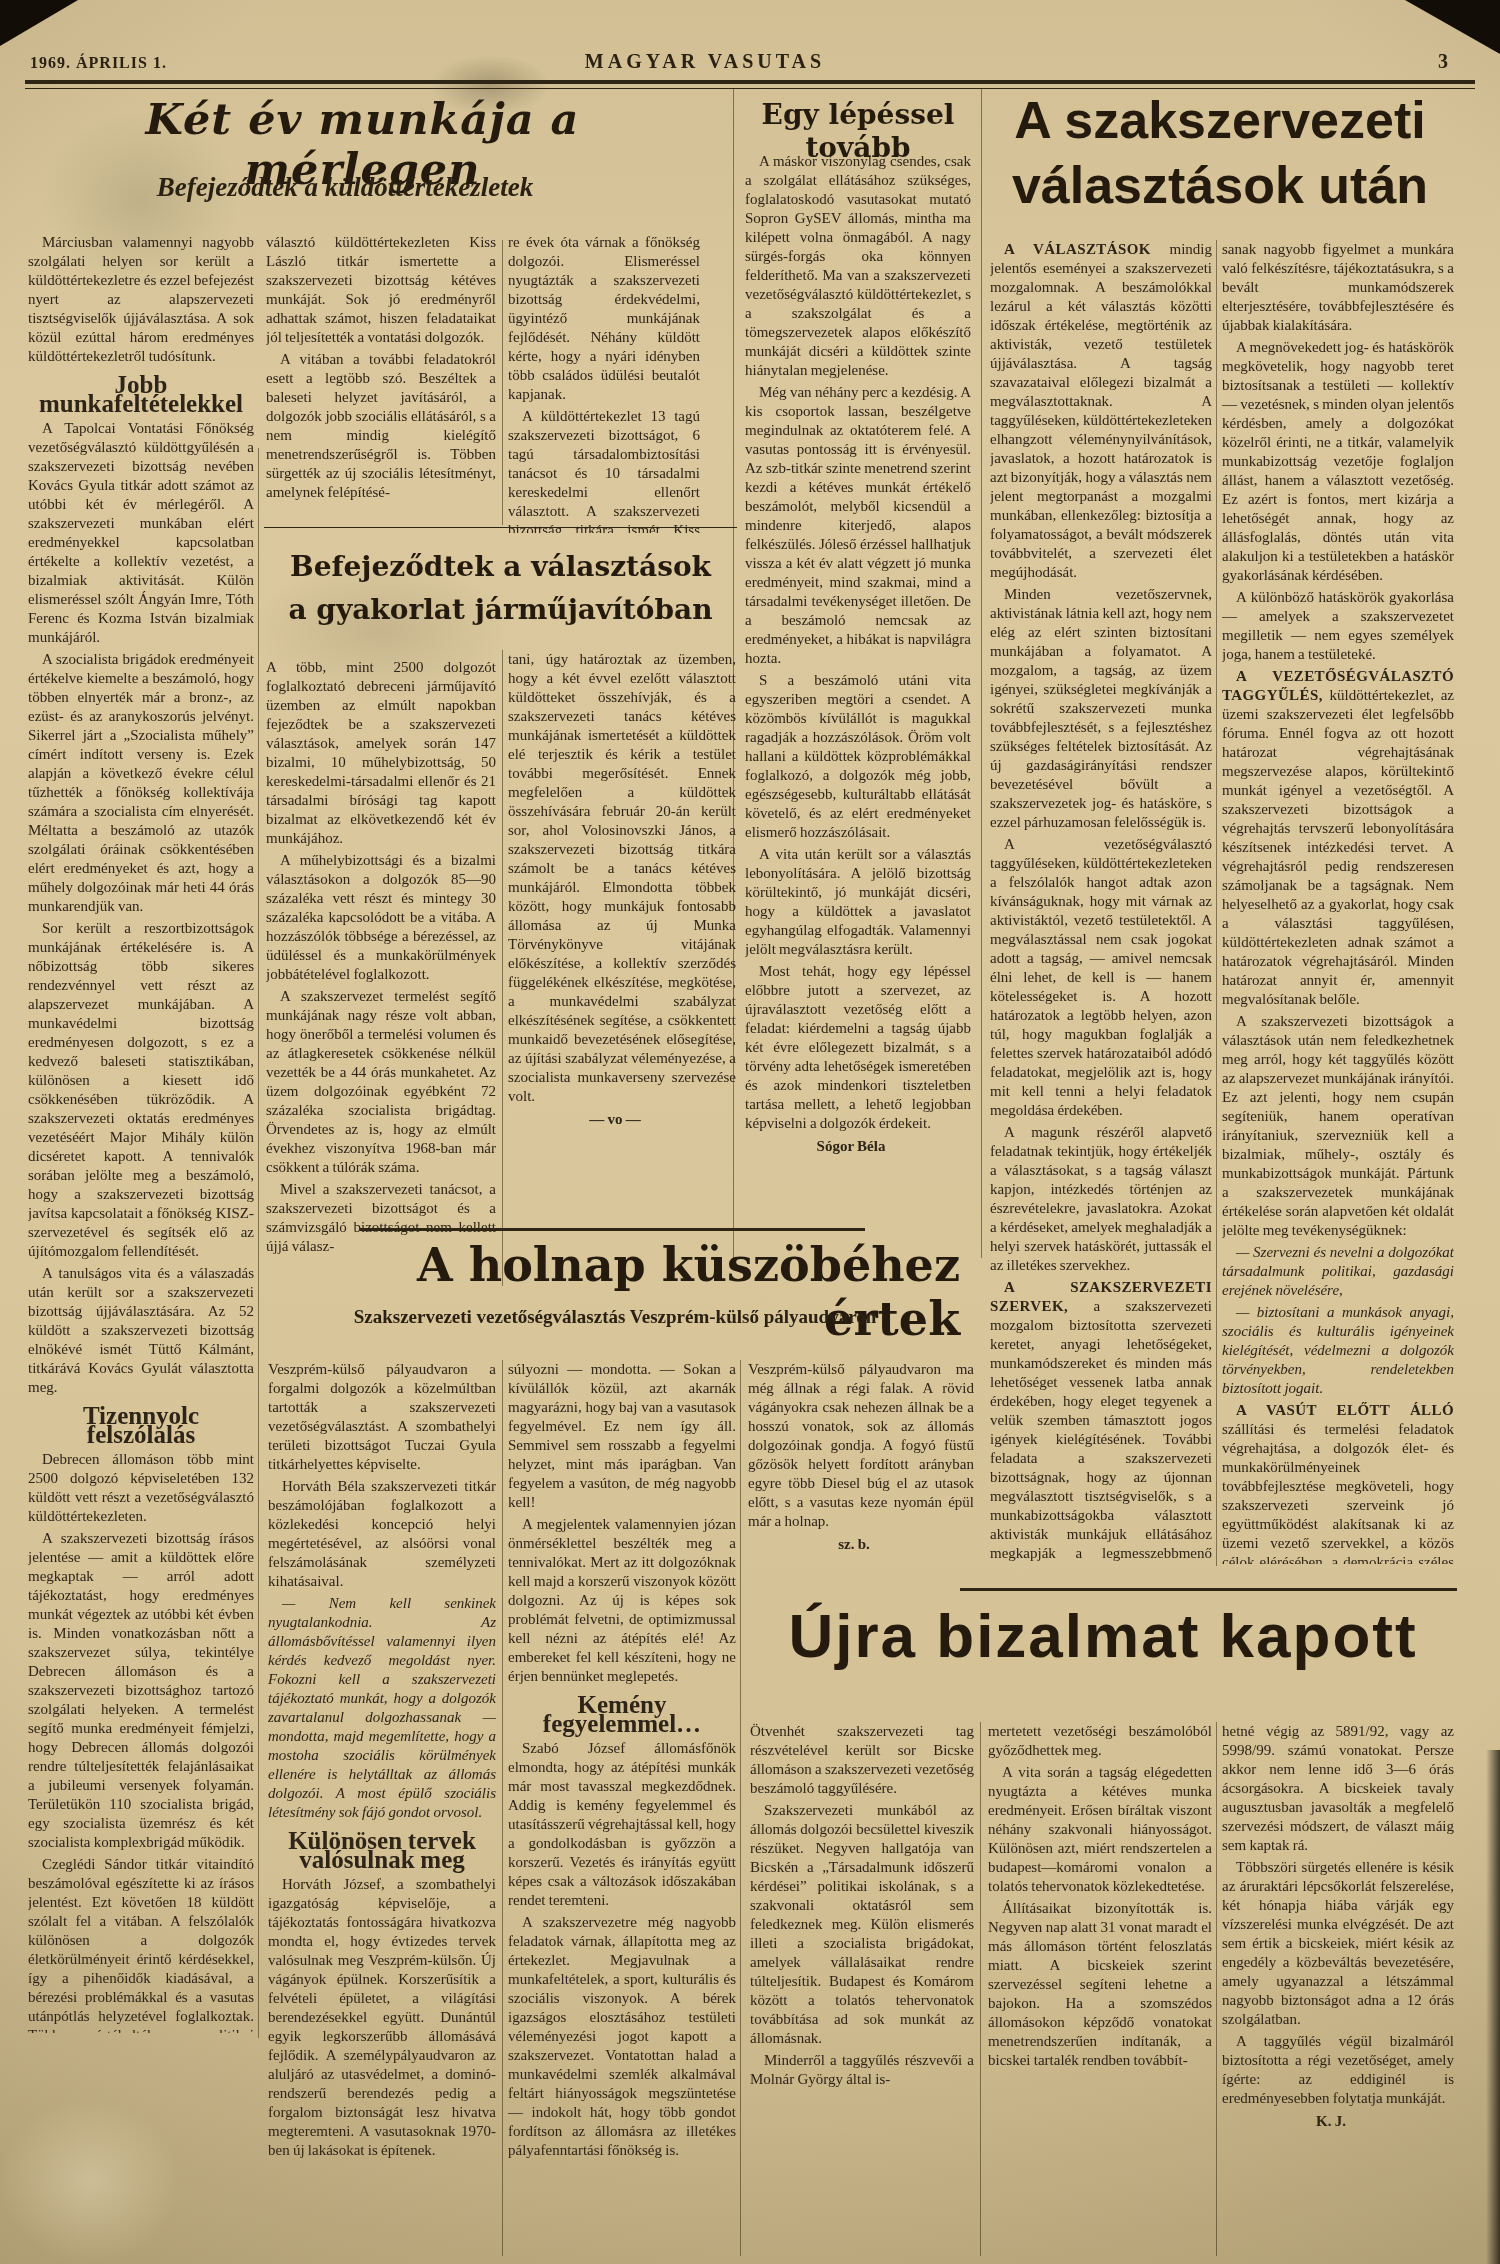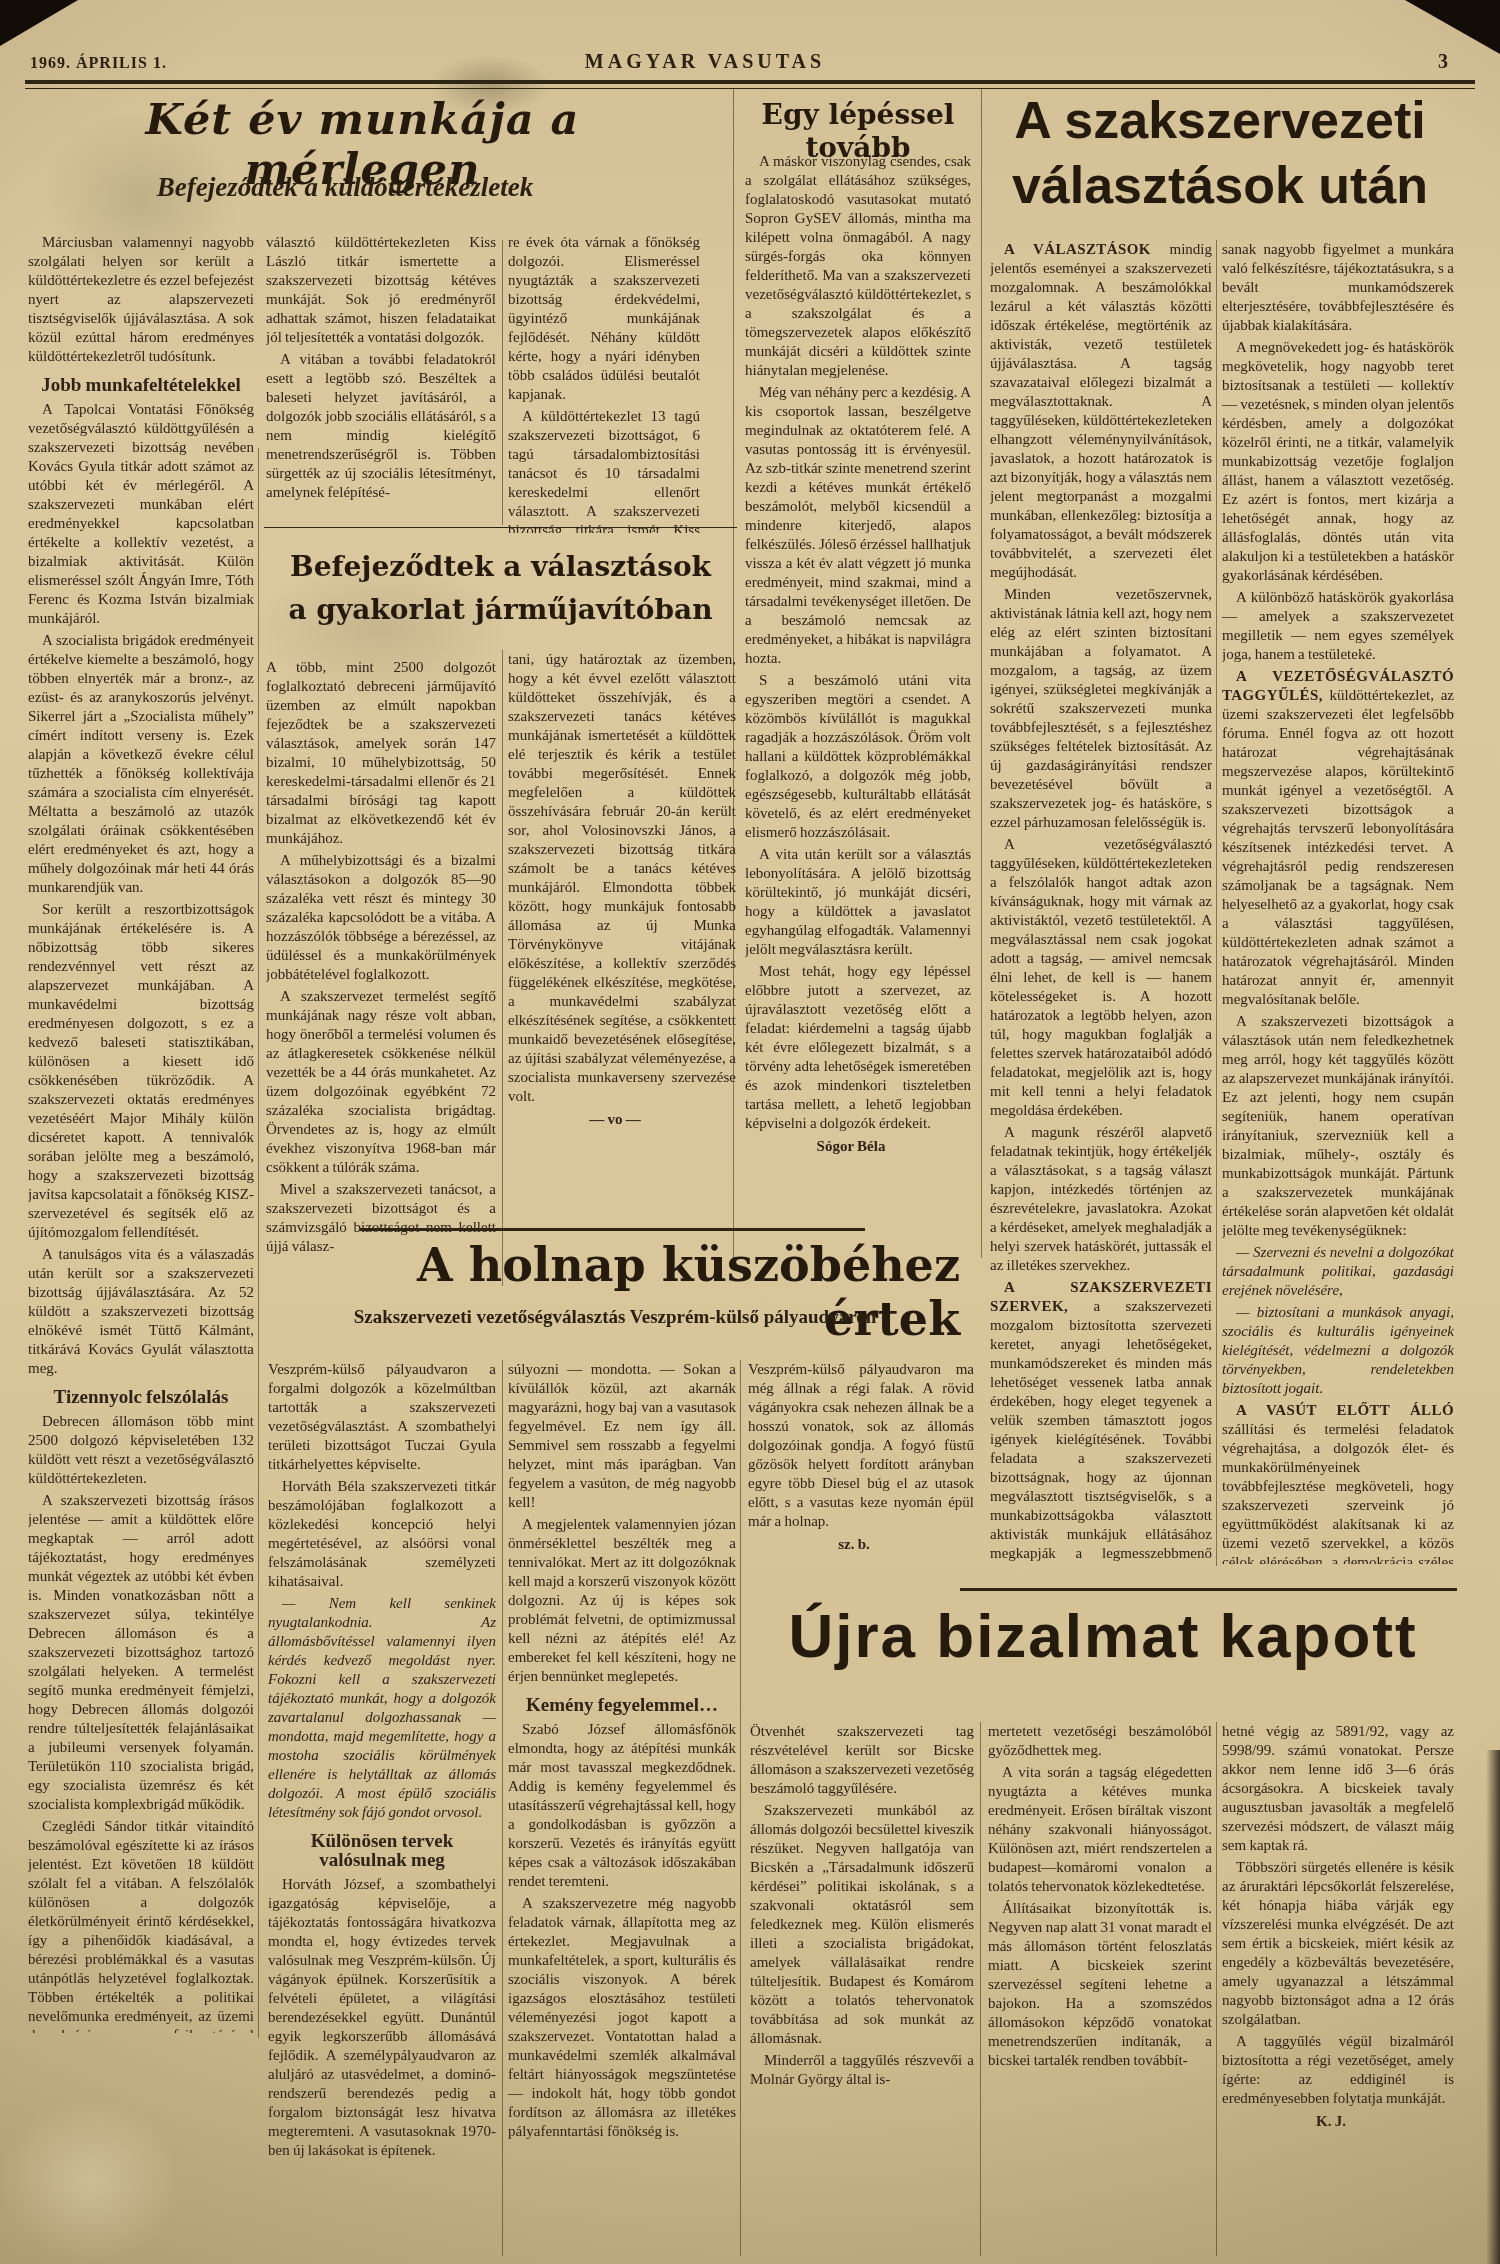--- a/index.html
+++ b/index.html
@@ -33,21 +33,21 @@
     font-weight:bold;font-size:19px;color:#2a2112;}
   .h-ujra{position:absolute;left:748px;top:1600px;width:710px;text-align:center;
     font-family:Liberation Sans, sans-serif;font-weight:bold;font-size:62px;line-height:1.16;letter-spacing:2px;color:#241b0e;}
   
   .bodycol{position:absolute;overflow:hidden;text-align:justify;
     font-size:15px;line-height:19px;color:#2e2418;word-spacing:-0.5px;}
   .para{margin:0 0 3px 0;text-indent:14px;}
   .para.noind{text-indent:0;}
   .para.it{font-style:italic;}
   .lead{font-weight:bold;letter-spacing:0.4px;}
-  .colhead{margin:9px 0 6px 0;text-align:center;font-weight:bold;font-size:19px;text-indent:0;font-style:normal;}
+  .colhead{margin:9px 0 6px 0;text-align:center;font-weight:bold;font-size:25px;text-indent:0;font-style:normal;}
   .sig{margin:4px 0 0 0;text-align:center;font-weight:bold;padding-right:14px;text-indent:0;}
 </style>
 </head>
 <body>
 
 <div class="page">
 
   <div class="corner" style="left:0;top:0;border-top:46px solid #120d07;border-right:78px solid transparent;"></div>
   <div class="corner" style="right:0;top:0;border-top:54px solid #120d07;border-left:95px solid transparent;"></div>
   <div class="stain" style="left:1486px;top:1750px;width:14px;height:514px;background:linear-gradient(90deg,rgba(18,13,7,0) 0%,rgba(18,13,7,0.75) 100%);"></div>

